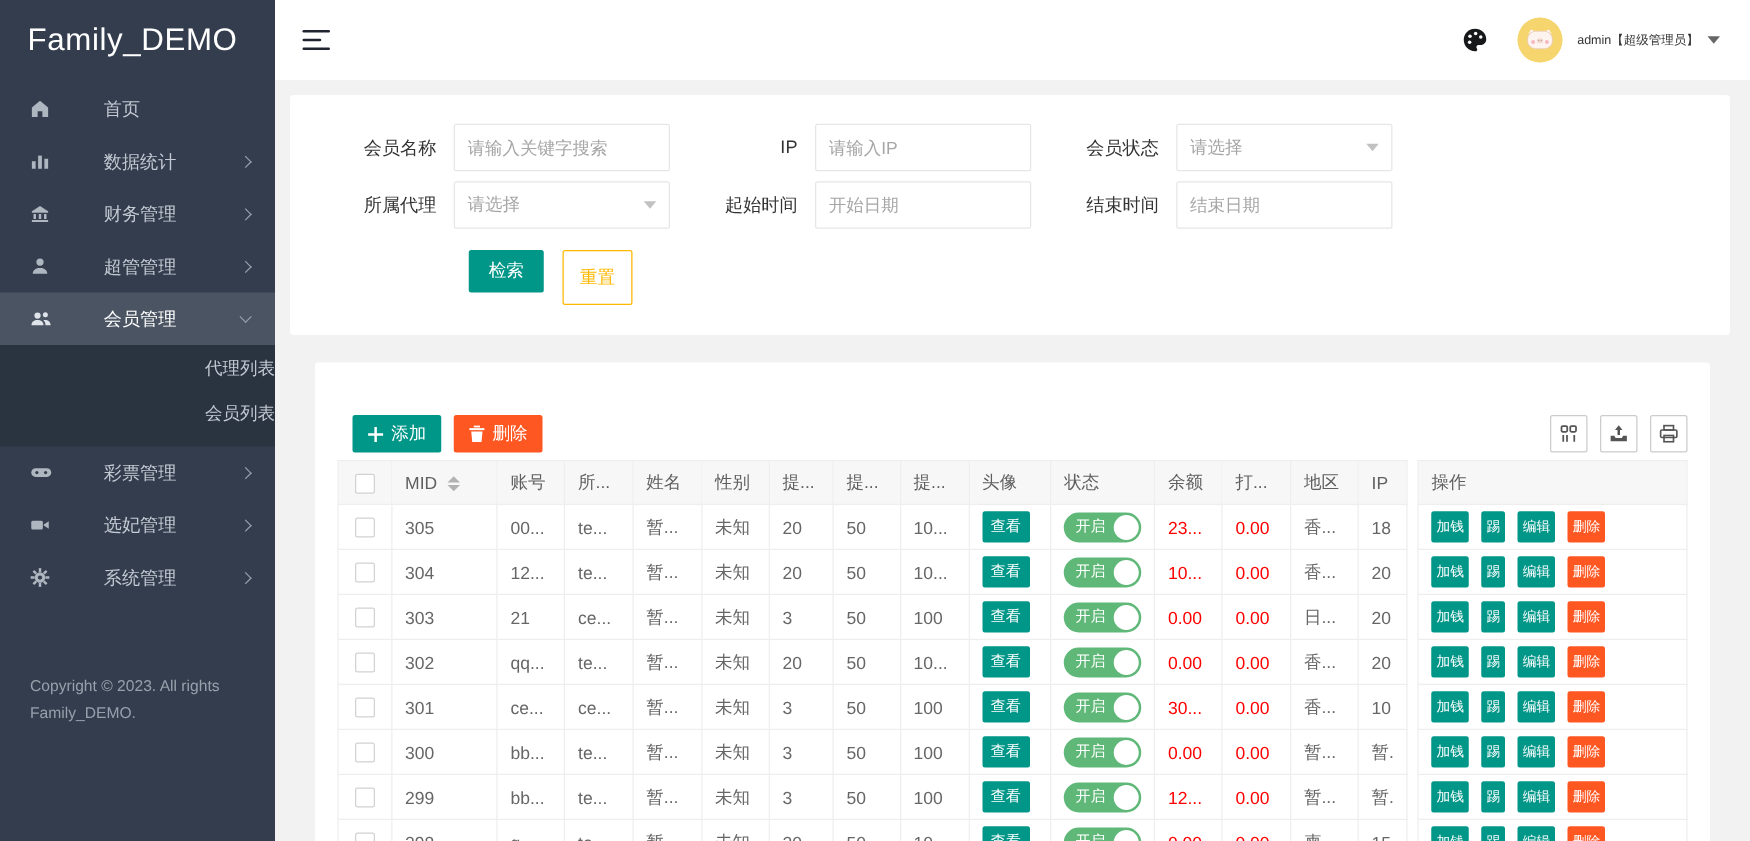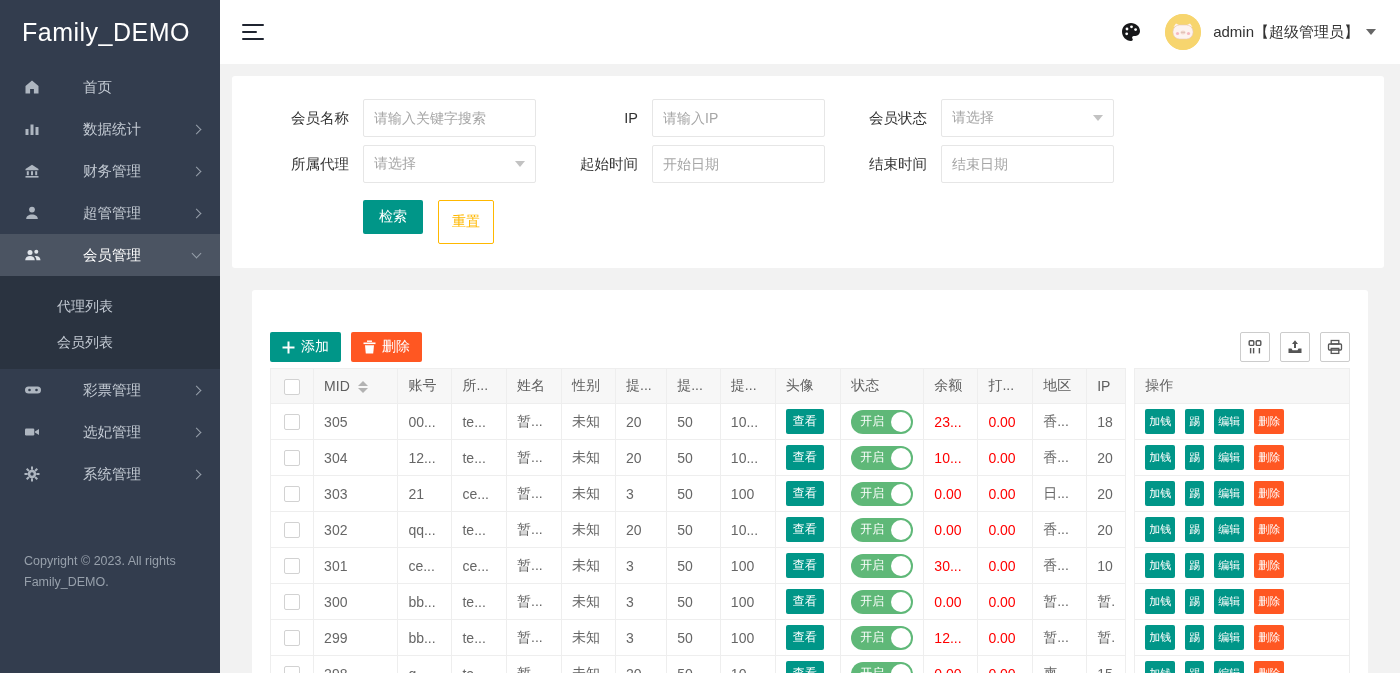--- a/index.html
+++ b/index.html
@@ -9,51 +9,51 @@
   
   .sidebar { width:220px; height:673px; background:#333d4e; flex-shrink:0; display:flex; flex-direction:column; overflow:hidden; }
   .logo { height:64px; line-height:64px; padding-left:22px; color:#ffffff; font-size:25px; letter-spacing:.5px; white-space:nowrap; }
   .menu { margin-top:2px; }
   .menu-item { height:42px; display:flex; align-items:center; padding:0 20px 0 24px; color:#c3cad3; font-size:14.5px; cursor:pointer;gap:26px; }
   .menu-item .mi-icon { width:20px; height:16px; margin-right:13px; display:flex; align-items:center; }
   .menu-item.active { background:#4b5462; color:#ffffff; }
   .chev { width:7px; height:7px; border-right:1.6px solid #97a0ab; border-bottom:1.6px solid #97a0ab; margin-left:auto; }
   .chev.right { transform:rotate(-45deg); }
   .chev.down { transform:rotate(45deg); margin-top:-3px; }
-  .submenu { background:#2a3340; padding:12px 0 9px; }
+  .submenu { background:#2a3340; padding:0 0 9px;text-align:right; }
   .submenu-item { height:36px; line-height:36px; padding-left:57px; color:#c3cad3; font-size:14px; cursor:pointer; }
   .copyright { margin-top:56px; padding:0 24px; color:#97a0ab; font-size:12.5px; line-height:21px; }
 
   
   .main { flex:1; display:flex; flex-direction:column; height:673px; }
   .topbar { height:64px; background:#ffffff; display:flex; align-items:center; padding:0 24px 0 22px; flex-shrink:0; }
   .hamburger { width:24px; cursor:pointer; }
   .hamburger .bar { height:2.5px; background:#1f2430; margin-bottom:4.5px; border-radius:1px; }
   .hamburger .bar.b1 { width:22px; } .hamburger .bar.b2 { width:15px; } .hamburger .bar.b3 { width:22px; margin-bottom:0; }
   .topbar-right { margin-left:auto; display:flex; align-items:center; }
   .palette-btn { width:24px; height:24px; margin-right:22px; cursor:pointer; display:flex; align-items:center; justify-content:center; }
   .avatar { width:36px; height:36px; border-radius:50%; background:#f7d56e; position:relative; overflow:hidden; flex-shrink:0; }
-  .user-name { margin-left:12px; font-size:15px; color:#333; cursor:pointer; display:flex; align-items:center; }
+  .user-name { margin-left:12px; font-size:10px; color:#333; cursor:pointer; display:flex; align-items:center; }
   .caret-down { width:0; height:0; border-left:5px solid transparent; border-right:5px solid transparent; border-top:6px solid #666; margin-left:7px; }
 
   .content { flex:1; overflow:hidden; padding:12px 16px 0 12px; }
 
   
   .card { background:#ffffff; border-radius:3px; }
   .search-card { height:192px; padding:23px 30px 0 47px; margin-bottom:22px; }
   .form-row { display:flex; margin-bottom:8px; }
   .form-group { display:flex; align-items:center; margin-right:32px; }
   .form-label { width:70px; text-align:right; margin-right:14px; font-size:14.5px; color:#333; white-space:nowrap; }
   .form-control { width:173px; height:38px; border:1px solid #e6e6e6; border-radius:2px; background:#fff; padding:0 10px; font-size:14px; color:#666; font-family:"Liberation Sans","DejaVu Sans",sans-serif; }
   .form-control::placeholder { color:#a6a6a6; }
   .fake-select { display:flex; align-items:center; color:#a6a6a6; cursor:pointer; }
   .fake-select .sel-text { flex:1; }
   .sel-caret { width:0; height:0; border-left:5px solid transparent; border-right:5px solid transparent; border-top:6px solid #c2c2c2; }
   .btn-row { margin-left:84px; margin-top:17px; display:flex; }
-  .btn { border:none; border-radius:2px; font-size:14px; cursor:pointer; font-family:inherit; }
+  .btn { border:none; border-radius:2px; font-size:14px; cursor:pointer; font-family:inherit;margin-left:12px; }
   .btn-search { width:60px; height:34px; background:#009688; color:#fff; }
   .btn-reset { width:56px; height:44px; background:#fff; border:1px solid #ffb800; color:#ffb800; margin-left:15px; }
 
   
   .table-card { margin:0 16px 0 20px; padding:42px 18px 0; min-height:383px; }
   .table-toolbar { display:flex; align-items:center; }
   .btn-add { height:30px; padding:0 12px; background:#009688; color:#fff; display:flex; align-items:center; font-size:14px; }
   .btn-del { height:30px; padding:0 12px; background:#ff5722; color:#fff; display:flex; align-items:center; font-size:14px; margin-left:10px; }
   .btn-add svg, .btn-del svg { margin-right:6px; }
   .tool-icons { margin-left:auto; display:flex; }

